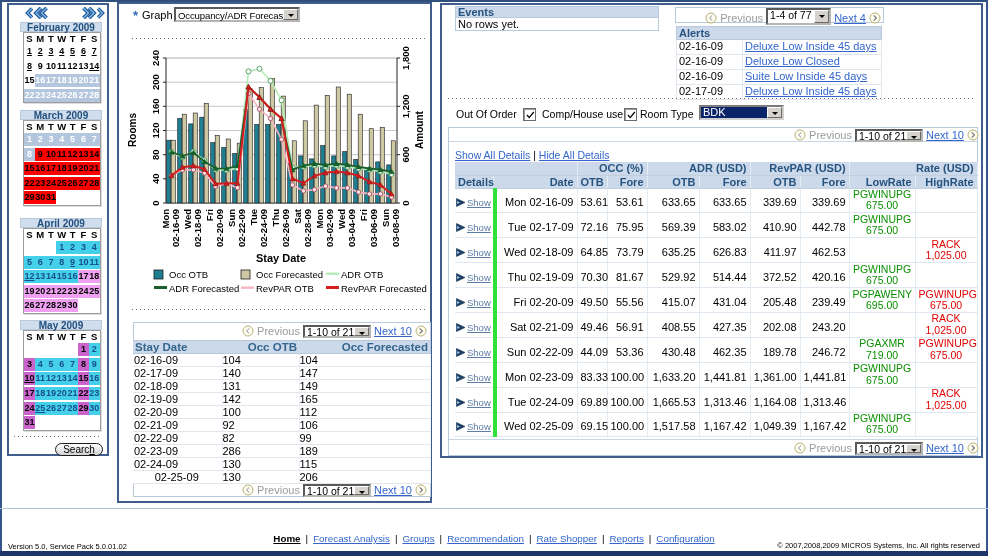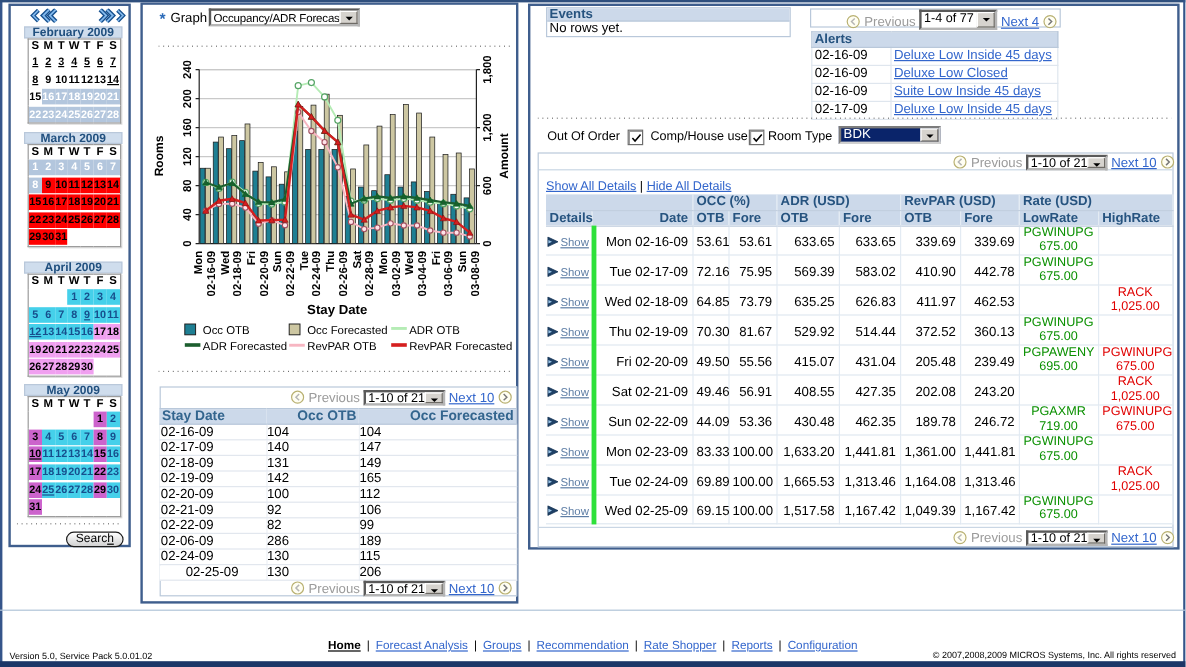--- a/index.html
+++ b/index.html
@@ -39,21 +39,21 @@
 
 .midtab { position:absolute; left:14px; top:336px; border-collapse:collapse; table-layout:fixed; width:297px; }
 .midtab th { background:#ccd9ea; color:#33658e; font-weight:bold; font-size:11.5px; height:13px;
   text-align:right; padding:0 2px 0 0; border:1px solid #b9c8da; border-left:none; border-right:none; }
 .midtab th:first-child { padding-left:2px; }
 .midtab td { height:12.65px; font-size:11px; text-align:left; padding:0 2px 0 0;
   border-bottom:1px solid #e2e7ee; border-right:1px solid #edf1f5; background:#fff; }
 
 .rtab { position:absolute; left:13px; top:157px; border-collapse:collapse; table-layout:fixed; width:522px; }
 .rtab th { background:#ccd9ea; color:#26537f; font-weight:bold; font-size:11px; height:13px; padding:0 3px;
-  border-right:1px solid #e3ebf3; border-bottom:1px solid #c2cfdf; text-align:left; white-space:nowrap; }
+  border-right:1px solid #e3ebf3; border-bottom:1px solid #c2cfdf; text-align:right; white-space:nowrap; }
 .rtab td { background:#fff; border-right:1px solid #e3ebf3; border-bottom:1px solid #dfe8f1;
   height:24.9px; padding:0 3px; vertical-align:bottom; font-size:11px; white-space:nowrap; }
 .rtab td.num { text-align:right; padding-bottom:4px; }
 .rtab td.det { padding-bottom:4px; font-size:9.5px; padding-left:1px; }
 .rtab td.det a { color:#5d7da5; }
 .rtab td.rate { text-align:center; vertical-align:middle; line-height:11.5px; font-size:10.5px; }
 .grn { color:#0a9000; }
 .red { color:#e00000; }
 
 .altab { position:absolute; left:234px; top:21.3px; width:206px; border-collapse:collapse; }
@@ -820,21 +820,21 @@
           <td style="text-align:left;padding-left:1px">02-21-09</td>
           <td>92</td>
           <td>106</td>
         </tr>
         <tr class="mr">
           <td style="text-align:left;padding-left:1px">02-22-09</td>
           <td>82</td>
           <td>99</td>
         </tr>
         <tr class="mr">
-          <td style="text-align:left;padding-left:1px">02-06-09</td>
+          <td style="text-align:left;padding-left:1px">02-23-09</td>
           <td>286</td>
           <td>189</td>
         </tr>
         <tr class="mr">
           <td style="text-align:left;padding-left:1px">02-24-09</td>
           <td>130</td>
           <td>115</td>
         </tr>
         <tr class="mr">
           <td style="text-align:center;padding-left:1px">02-25-09</td>
@@ -1009,21 +1009,21 @@
           <td class="det"><svg width="10" height="9" style="vertical-align:-1px;margin-right:1px">
               <path d="M0.5 0.5 L9 4.5 L0.5 8.5 Z" fill="#1e4066" stroke="#123050" stroke-width="0.6"></path>
               <path d="M1 3 L4 4.5 L1 6 Z" fill="#9cc6e8"></path>
             </svg><a class="lk" href="#s">Show</a></td>
           <td class="num">Thu 02-19-09</td>
           <td class="num">70.30</td>
           <td class="num">81.67</td>
           <td class="num">529.92</td>
           <td class="num">514.44</td>
           <td class="num">372.52</td>
-          <td class="num">360.13</td>
+          <td class="num">420.16</td>
           <td class="rate">
             <div class="grn">PGWINUPG<br>675.00</div>
           </td>
           <td class="rate"></td>
         </tr>
         <tr class="rr">
           <td class="det"><svg width="10" height="9" style="vertical-align:-1px;margin-right:1px">
               <path d="M0.5 0.5 L9 4.5 L0.5 8.5 Z" fill="#1e4066" stroke="#123050" stroke-width="0.6"></path>
               <path d="M1 3 L4 4.5 L1 6 Z" fill="#9cc6e8"></path>
             </svg><a class="lk" href="#s">Show</a></td>

